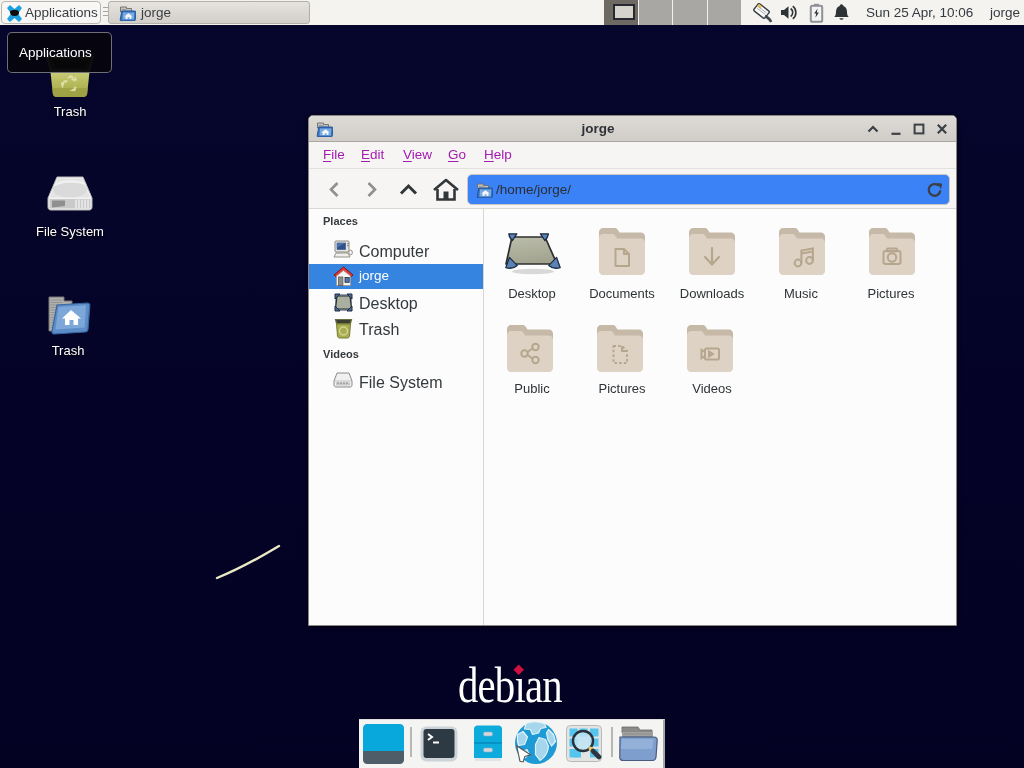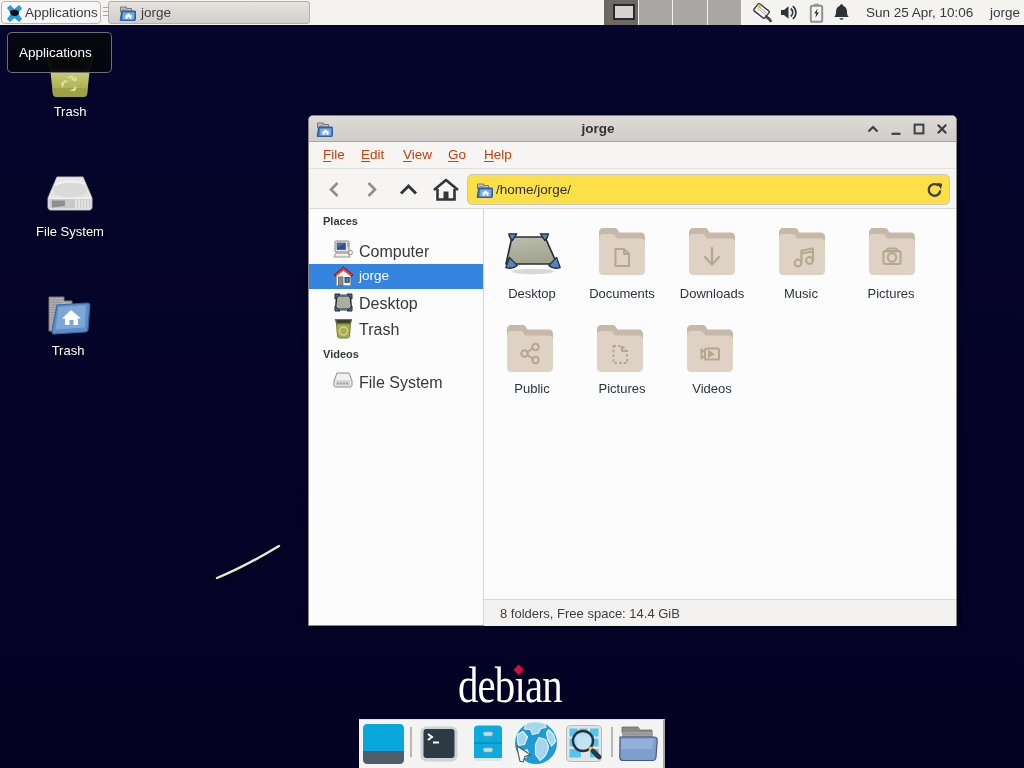--- a/index.html
+++ b/index.html
@@ -27,24 +27,24 @@
 #tooltip span { position:absolute; left:11px; top:12px; font-size:13.5px; color:#ffffff; }
 
 
 .dlabel { position:absolute; color:#ffffff; font-size:13px; text-align:center; text-shadow:0 1px 2px rgba(0,0,0,0.95); white-space:nowrap; }
 
 
 #win { position:absolute; left:308px; top:115px; width:649px; height:511px; background:#fcfcfc; border:1px solid #8a8783; border-radius:5px 5px 0 0; box-shadow:0 1px 4px rgba(0,0,0,0.55); }
 #titlebar { position:absolute; left:0; top:0; width:647px; height:26px; background:linear-gradient(180deg,#dedbd7 0%,#d0cdc9 100%); border-bottom:1px solid #aaa7a3; border-radius:4px 4px 0 0; }
 #title { position:absolute; left:0; top:5px; width:578px; text-align:center; font-size:13.5px; font-weight:bold; color:#2f3337; }
 #menubar { position:absolute; left:0; top:26px; width:647px; height:26px; background:#f6f5f3; }
-.mitem { position:absolute; top:5px; font-size:13.5px; color:#c2410c; }
+.mitem { position:absolute; top:5px; font-size:13.5px; color:#a21caf; }
 .mitem u { text-decoration:underline; text-underline-offset:2px; }
 #toolbar { position:absolute; left:0; top:52px; width:647px; height:41px; background:#f6f5f3; border-top:1px solid #e3e1de; border-bottom:1px solid #dbd8d4; }
-#pathentry { position:absolute; left:158px; top:5px; width:483px; height:31px; background:#fde047; border:1px solid #cbc8c4; border-radius:5px; }
+#pathentry { position:absolute; left:158px; top:5px; width:483px; height:31px; background:#3b82f6; border:1px solid #cbc8c4; border-radius:5px; }
 #pathtext { position:absolute; left:28px; top:7px; font-size:13.5px; color:#2a2e32; }
 #content { position:absolute; left:0; top:93px; width:647px; height:416px; background:#fcfcfc; }
 #sidesep { position:absolute; left:174px; top:0; width:1px; height:416px; background:#d9d6d2; }
 .shead { position:absolute; left:14px; font-size:11px; font-weight:bold; color:#34393d; }
 .srow { position:absolute; left:50px; font-size:16px; color:#34393d; }
 #selrow { position:absolute; left:0; top:55px; width:174px; height:25px; background:#3584e0; }
 #selrow span { position:absolute; left:50px; top:4px; font-size:13.5px; color:#ffffff; }
 .flabel { position:absolute; font-size:13px; color:#2e3436; text-align:center; white-space:nowrap; }
 #statusbar { position:absolute; left:175px; top:390px; width:472px; height:27px; background:#f3f2f0; border-top:1px solid #d8d5d2; }
 #statusbar span { position:absolute; left:16px; top:6px; font-size:13px; color:#3a3f44; }
@@ -357,23 +357,20 @@
       </g>
     </svg>
     <div class="flabel" style="left:183px;top:77px;width:80px">Desktop</div>
     <div class="flabel" style="left:273px;top:77px;width:80px">Documents</div>
     <div class="flabel" style="left:363px;top:77px;width:80px">Downloads</div>
     <div class="flabel" style="left:452px;top:77px;width:80px">Music</div>
     <div class="flabel" style="left:542px;top:77px;width:80px">Pictures</div>
     <div class="flabel" style="left:183px;top:172px;width:80px">Public</div>
     <div class="flabel" style="left:273px;top:172px;width:80px">Pictures</div>
     <div class="flabel" style="left:363px;top:172px;width:80px">Videos</div>
-    <div id="statusbar">
-        <span>8 folders, Free space: 14.4 GiB</span>
-      </div>
   </div>
 </div>
 
 <svg class="abs" style="left:440px;top:650px" width="150" height="60" viewBox="0 0 150 60">
   <text x="18" y="52" font-family="Liberation Serif, serif" font-size="50" fill="#ffffff" letter-spacing="-1" transform="scale(0.815,1)" transform-origin="18 0">debıan</text>
   <rect x="75" y="16" width="7.4" height="7.4" fill="#cf0f3f" transform="rotate(45 78.7 19.7)"></rect>
 </svg>
 
 <div id="dock"></div>
 <svg class="abs" style="left:363px;top:724px" width="41" height="40" viewBox="0 0 41 40">

